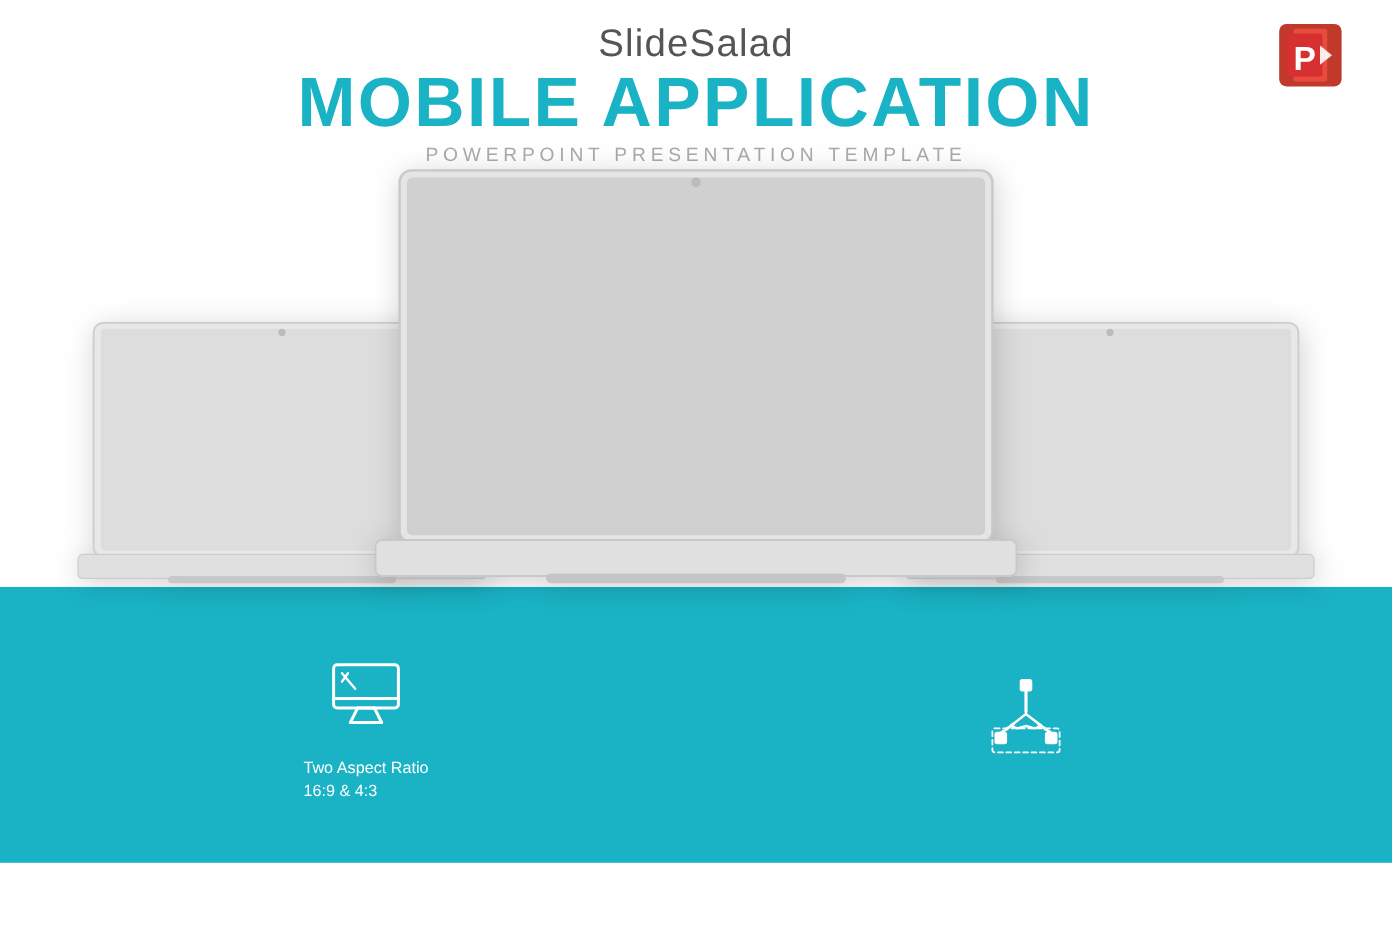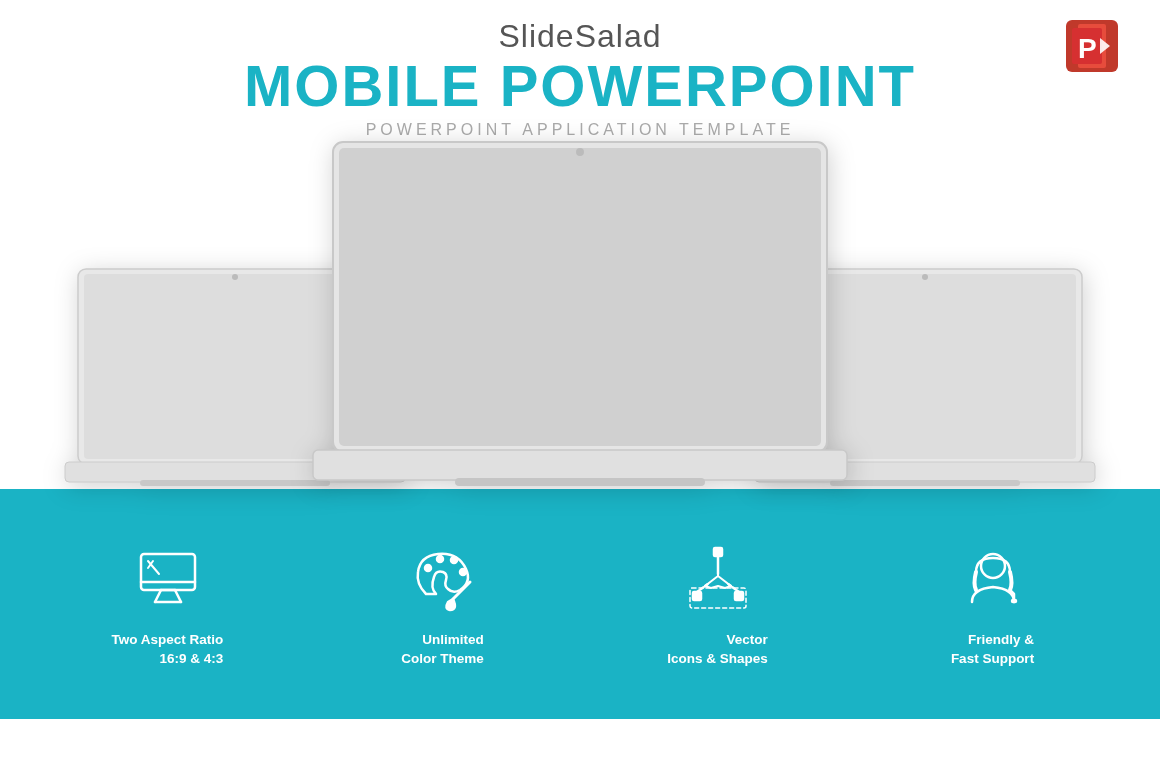--- a/index.html
+++ b/index.html
@@ -93,22 +93,22 @@
       width: 70px;
       height: 70px;
       stroke: white;
       fill: none;
       stroke-width: 2.5;
     }
 
     .feature-label {
       color: #fff;
       font-size: 13.5px;
-      font-weight: 700;
-      text-align: right;
+      font-weight: 400;
+      text-align: left;
       line-height: 1.4;
     }
 
     .laptop-left {
       position: absolute;
       left: 60px;
       bottom: 0;
       z-index: 1;
     }
 
@@ -161,22 +161,22 @@
     <svg viewBox="0 0 56 56" width="56" height="56">
       <rect x="2" y="2" width="52" height="52" rx="6" fill="#c0392b"></rect>
       <rect x="14" y="6" width="28" height="44" rx="2" fill="#e74c3c"></rect>
       <rect x="8" y="10" width="30" height="36" rx="2" fill="#d63031"></rect>
       <text x="14" y="40" font-size="28" font-weight="bold" fill="white" font-family="Arial">P</text>
       <polygon points="36,20 46,28 36,36" fill="white" opacity="0.9"></polygon>
     </svg>
   </div>
 
   <div class="brand-title">SlideSalad</div>
-  <div class="main-title">MOBILE POWERPOINT</div>
-  <div class="sub-title">POWERPOINT APPLICATION TEMPLATE</div>
+  <div class="main-title">MOBILE APPLICATION</div>
+  <div class="sub-title">POWERPOINT PRESENTATION TEMPLATE</div>
 </div>
 
 <div class="laptops-section">
 
   <div class="laptop-left" style="bottom:0;">
     <div style="position:relative; width:350px; height:225px;">
 
       <div class="screen-content-left">
 
         <div style="background:#f5f5f5; width:100%; height:100%; padding:8px; font-family:Arial;">
@@ -329,73 +329,36 @@
         <line x1="42" y1="46" x2="48" y2="58"></line>
 
         <line x1="15" y1="17" x2="26" y2="30" stroke-width="2"></line>
         <line x1="20" y1="17" x2="15" y2="24" stroke-width="2"></line>
       </svg>
     </div>
     <div class="feature-label">Two Aspect Ratio<br>16:9 &amp; 4:3</div>
   </div>
 
 
+
   <div class="feature-item">
     <div class="feature-icon">
       <svg viewBox="0 0 70 70" width="70" height="70" fill="none" stroke="white" stroke-width="2.5" stroke-linecap="round" stroke-linejoin="round">
 
-        <path d="M18 50 Q8 40 10 28 Q12 12 30 10 Q50 8 58 25 Q64 38 52 46 Q45 50 40 45 Q36 42 38 36 Q40 30 35 28 Q28 26 26 33 Q22 44 28 50 Z"></path>
-
-        <circle cx="20" cy="24" r="3" fill="white"></circle>
-        <circle cx="32" cy="15" r="3" fill="white"></circle>
-        <circle cx="46" cy="16" r="3" fill="white"></circle>
-        <circle cx="55" cy="28" r="3" fill="white"></circle>
-
-        <line x1="45" y1="55" x2="62" y2="38" stroke-width="3"></line>
-        <path d="M40 58 Q36 65 42 66 Q50 66 45 55 Z" fill="white"></path>
-      </svg>
-    </div>
-    <div class="feature-label">Unlimited<br>Color Theme</div>
-  </div>
-
-  <div class="feature-item">
-    <div class="feature-icon">
-      <svg viewBox="0 0 70 70" width="70" height="70" fill="none" stroke="white" stroke-width="2.5" stroke-linecap="round" stroke-linejoin="round">
-
         <polygon points="35,8 35,32 22,42 28,44 35,42 42,44 48,42 35,32" stroke="white" stroke-width="2" fill="none"></polygon>
 
         <rect x="10" y="48" width="8" height="8" rx="1" fill="white"></rect>
         <rect x="52" y="48" width="8" height="8" rx="1" fill="white"></rect>
         <rect x="31" y="4" width="8" height="8" rx="1" fill="white"></rect>
 
         <line x1="14" y1="48" x2="25" y2="40" stroke-dasharray="3 2"></line>
         <line x1="56" y1="48" x2="45" y2="40" stroke-dasharray="3 2"></line>
         <line x1="35" y1="12" x2="35" y2="30"></line>
 
         <rect x="7" y="44" width="56" height="20" rx="2" stroke-dasharray="4 3" stroke-width="1.5"></rect>
       </svg>
     </div>
-    <div class="feature-label">Vector<br>Icons &amp; Shapes</div>
-  </div>
-
-
-
-  <div class="feature-item">
-    <div class="feature-icon">
-      <svg viewBox="0 0 70 70" width="70" height="70" fill="none" stroke="white" stroke-width="2.5" stroke-linecap="round" stroke-linejoin="round">
-
-        <circle cx="35" cy="22" r="12"></circle>
-
-        <path d="M14 58 Q14 45 35 43 Q56 45 56 58"></path>
-
-        <path d="M18 28 Q15 40 18 46" stroke-width="4"></path>
-        <path d="M52 28 Q55 40 52 46" stroke-width="4"></path>
-
-        <path d="M18 28 Q18 14 35 14 Q52 14 52 28"></path>
-
-        <path d="M52 46 L56 50 L56 56"></path>
-        <rect x="54" y="56" width="4" height="2" rx="1" fill="white"></rect>
-      </svg>
-    </div>
-    <div class="feature-label">Friendly &amp;<br>Fast Support</div>
-  </div>
+  </div>
+
+
+
 
 </div>
 
 </body></html>

